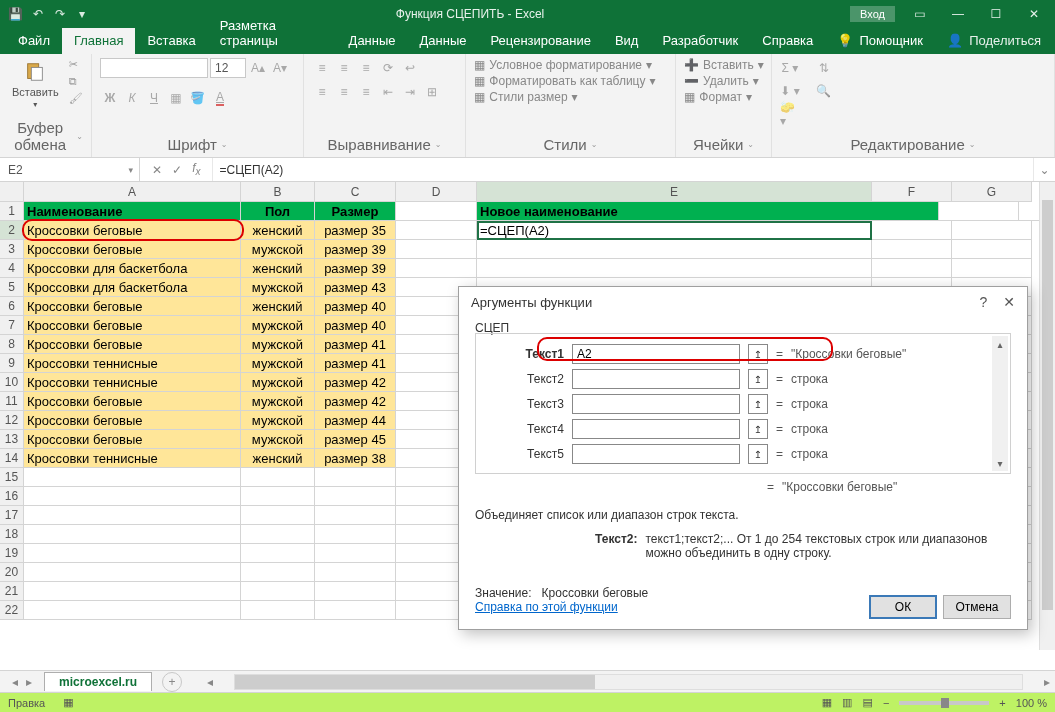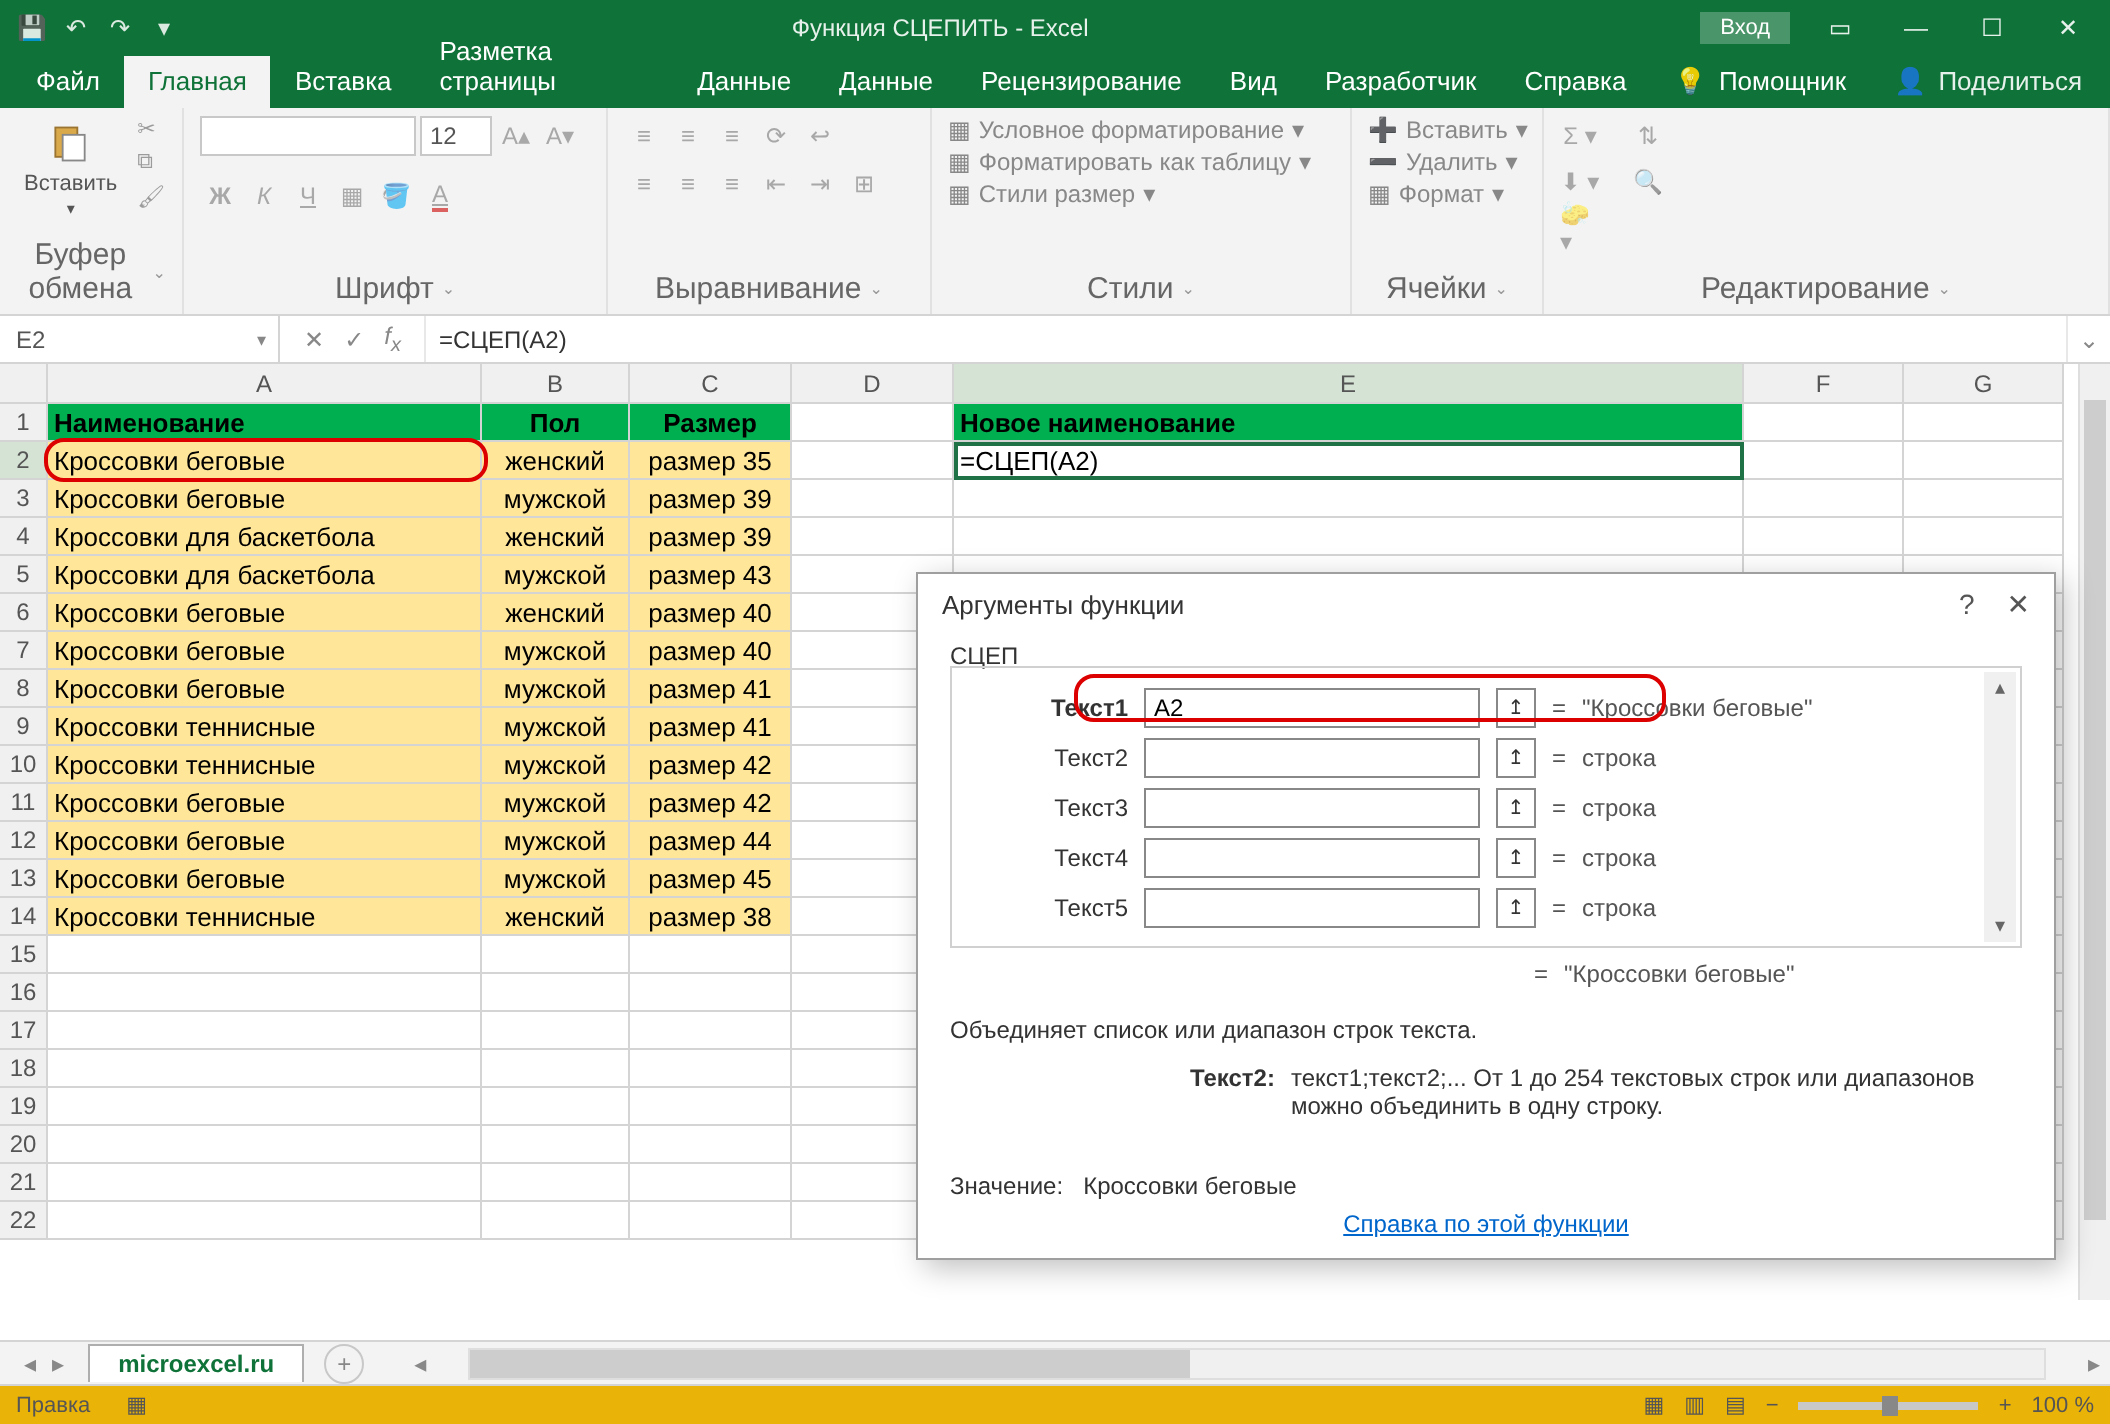--- a/index.html
+++ b/index.html
@@ -69,21 +69,21 @@
 .sheettabs { position: absolute; bottom: 20px; left: 0; right: 0; height: 22px; background: #f3f3f3; border-top: 1px solid #d4d4d4; display: flex; align-items: center; font-size: 12px; }
 .tab-nav { display: flex; gap: 8px; padding: 0 12px; color: #888; }
 .sheettab { background: #fff; border: 1px solid #aeaeae; border-bottom: none; padding: 2px 14px; color: #0f7238; font-weight: bold; margin-top: -1px; }
 .addsheet { width: 20px; height: 20px; border: 1px solid #c8c8c8; border-radius: 50%; margin-left: 10px; display: flex; align-items: center; justify-content: center; color: #888; }
 .hscroll { flex: 1; margin-left: 20px; display: flex; align-items: center; }
 .hscroll-track { flex: 1; height: 16px; background: #f0f0f0; border: 1px solid #dedede; position: relative; margin: 0 16px; }
 .hscroll-thumb { position: absolute; left: 0; width: 360px; height: 100%; background: #cdcdcd; }
 .hscroll-arr { width: 16px; color: #888; text-align: center; }
 
 
-.statusbar { position: absolute; bottom: 0; left: 0; right: 0; height: 20px; background: #eab308; border-top: 1px solid #d4d4d4; display: flex; align-items: center; font-size: 11px; color: #555; padding: 0 8px; }
+.statusbar { position: absolute; bottom: 0; left: 0; right: 0; height: 20px; background: #bef264; border-top: 1px solid #d4d4d4; display: flex; align-items: center; font-size: 11px; color: #555; padding: 0 8px; }
 .status-right { margin-left: auto; display: flex; align-items: center; gap: 10px; }
 .zoom-slider { width: 90px; height: 4px; background: #c8c8c8; position: relative; }
 .zoom-thumb { position: absolute; left: 42px; top: -3px; width: 8px; height: 10px; background: #888; }
 
 
 .dialog { position: absolute; left: 458px; top: 286px; width: 570px; height: 344px; background: #fff; border: 1px solid #9f9f9f; box-shadow: 4px 4px 14px rgba(0,0,0,0.25); font-size: 12px; color: #333; }
 .dlg-title { height: 30px; display: flex; align-items: center; padding: 0 12px; font-size: 13px; }
 .dlg-title-btns { margin-left: auto; display: flex; gap: 16px; font-size: 14px; color: #555; }
 .dlg-body { padding: 4px 16px 12px; }
 .dlg-func { font-size: 12px; margin-bottom: 6px; }
@@ -290,21 +290,21 @@
       <div class="rowhead">20</div>
       <div class="rowhead">21</div>
       <div class="rowhead">22</div>
     </div>
   <div class="cells" id="cells">
       <div class="row">
         <div class="cell hdr-green" style="width: 217px;">Наименование</div>
         <div class="cell hdr-green center" style="width: 74px;">Пол</div>
         <div class="cell hdr-green center" style="width: 81px;">Размер</div>
         <div class="cell " style="width: 81px;"></div>
-        <div class="cell hdr-green" style="width: 395px;">Новое наименование</div>
+        <div class="cell hdr-green" style="width: 462px;">Новое наименование</div>
         <div class="cell " style="width: 80px;"></div>
         <div class="cell " style="width: 80px;"></div>
       </div>
       <div class="row">
         <div class="cell data-yellow" style="width: 217px;">Кроссовки беговые</div>
         <div class="cell data-yellow center" style="width: 74px;">женский</div>
         <div class="cell data-yellow center" style="width: 81px;">размер 35</div>
         <div class="cell " style="width: 81px;"></div>
         <div class="cell " style="width: 395px;">=СЦЕП(A2)</div>
         <div class="cell " style="width: 80px;"></div>
@@ -561,20 +561,24 @@
       <span class="dlg-detail-label">Текст2:</span>
       <span>текст1;текст2;... От 1 до 254 текстовых строк или диапазонов можно объединить в одну строку.</span>
     </div>
     <div class="dlg-valrow">
       <span>Значение:</span>&nbsp;&nbsp;
       <span>Кроссовки беговые</span>
     </div>
   </div>
   <div class="dlg-footer">
     <span class="dlg-link">Справка по этой функции</span>
+    <div class="dlg-btns">
+      <button class="dlg-btn primary">ОК</button>
+      <button class="dlg-btn">Отмена</button>
+    </div>
   </div>
   <div class="redbox-dlg" style="left:78px;top:50px;width:296px;height:24px"></div>
 </div>
 
 <div class="sheettabs">
   <div class="tab-nav">
     <span>◂</span>
     <span>▸</span>
   </div>
   <div class="sheettab">microexcel.ru</div>

